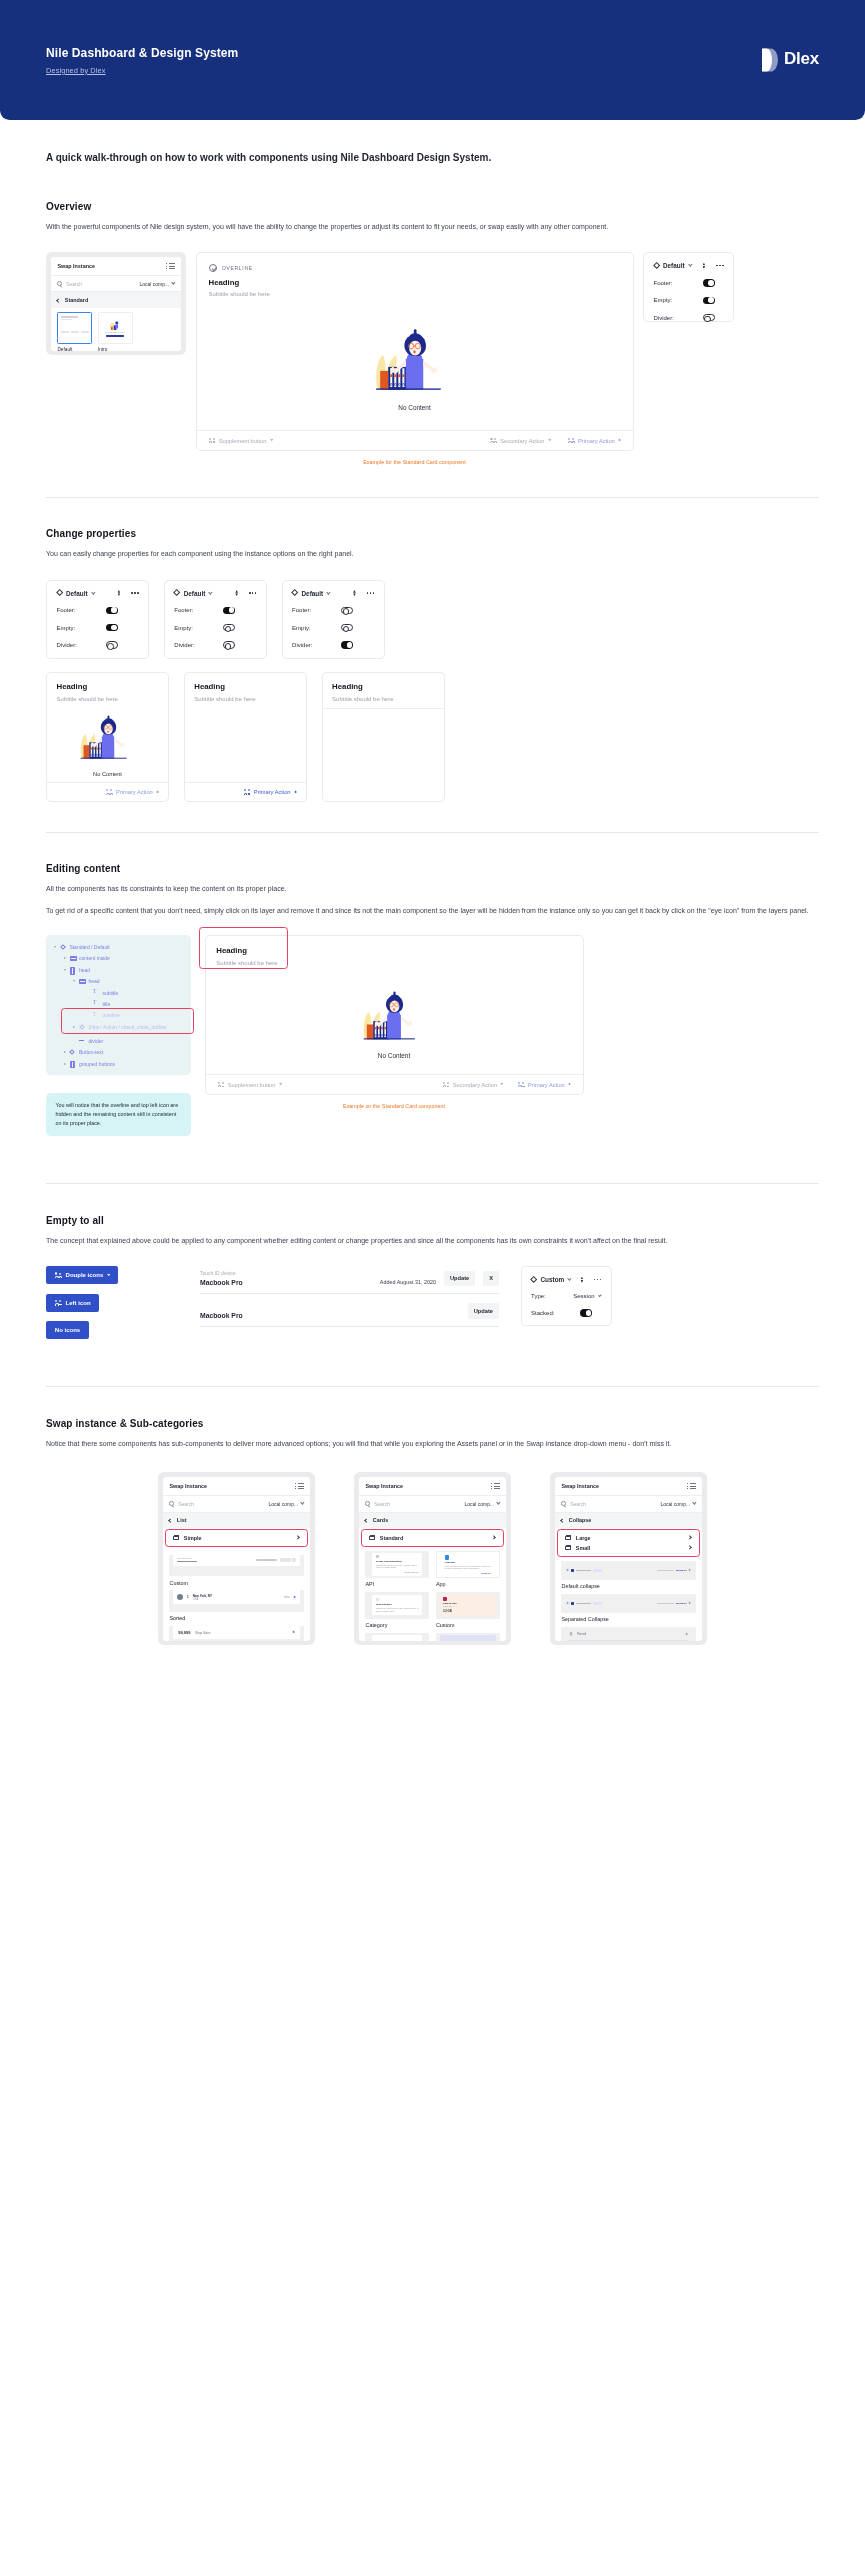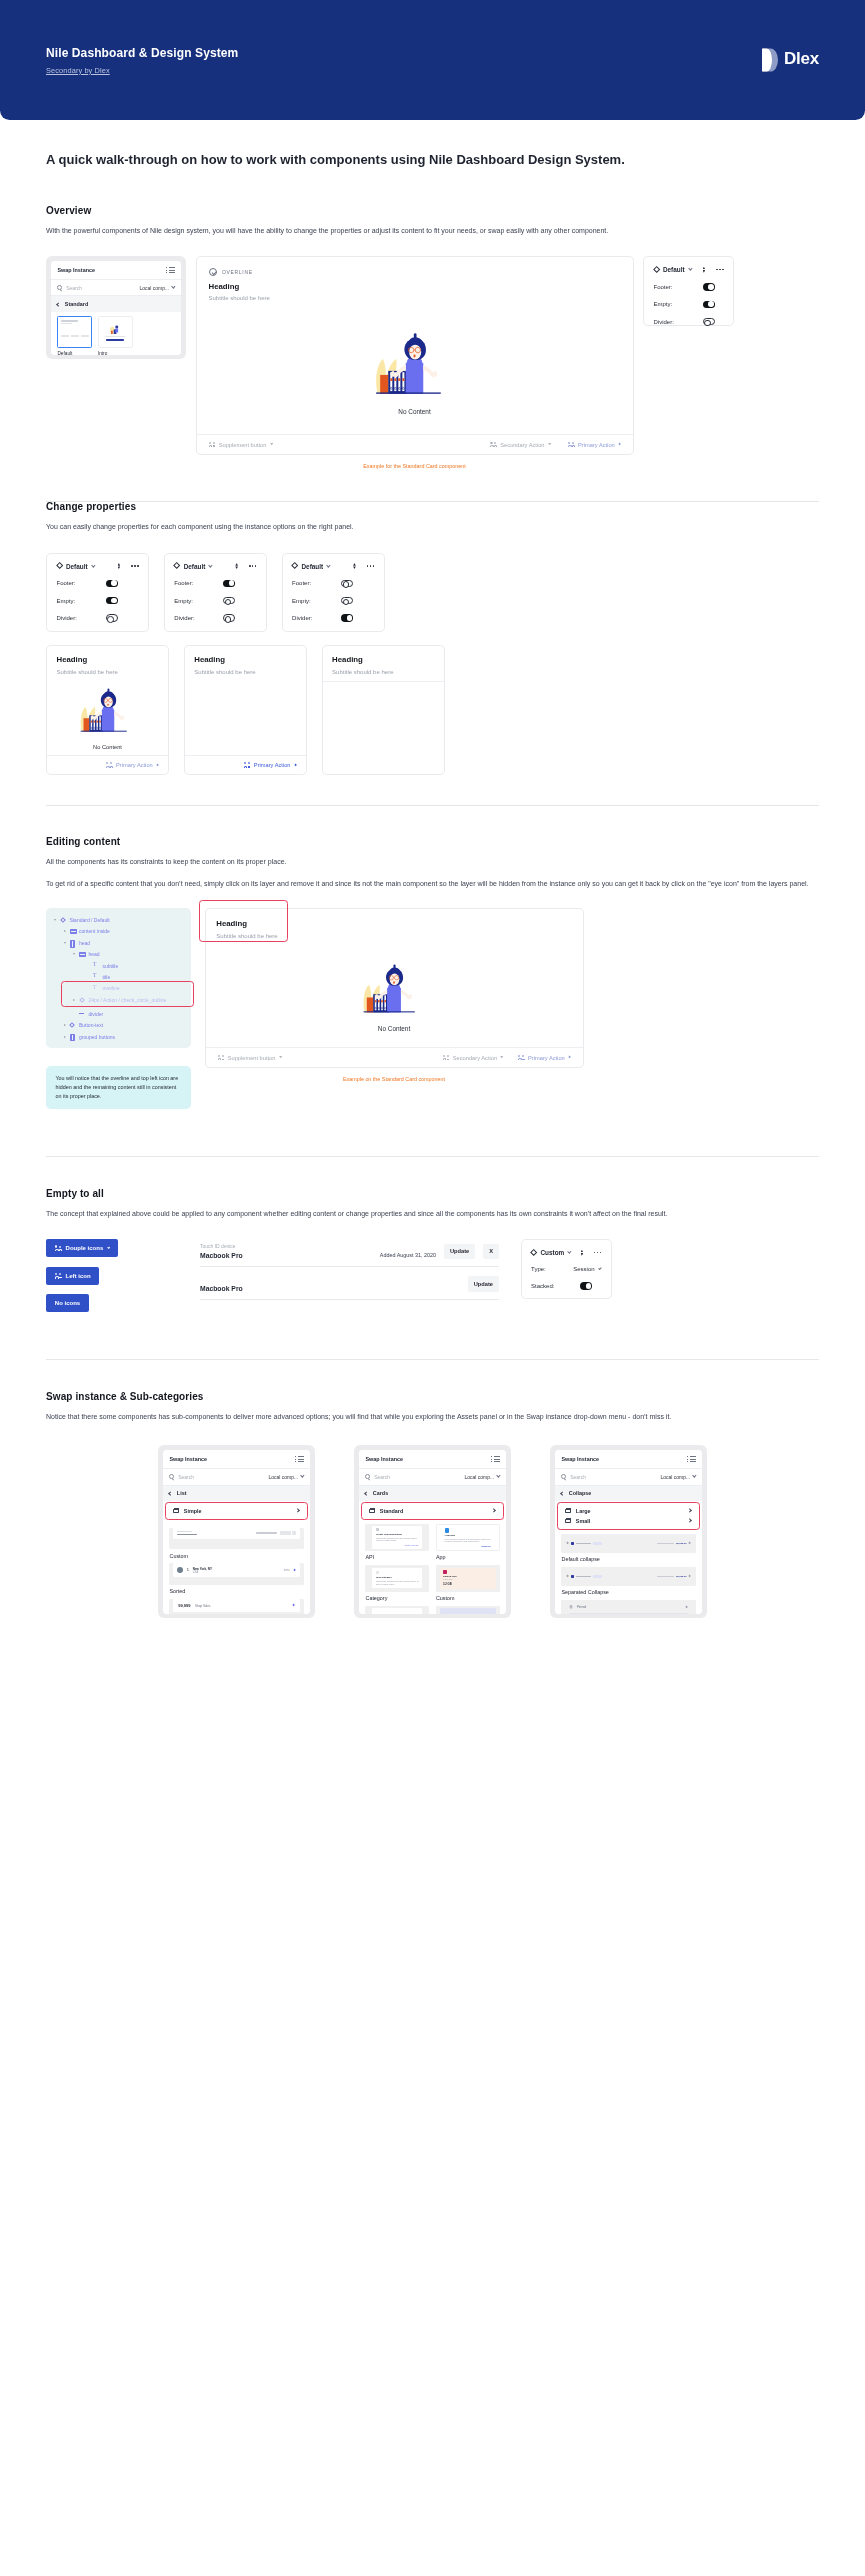--- a/index.html
+++ b/index.html
@@ -29,21 +29,21 @@
   }
   .hero-left { display: flex; flex-direction: column; gap: 6px; }
   .hero-title { color: #fff; font-size: 12px; font-weight: bold; letter-spacing: 0.1px; }
   .hero-sub { color: #b9c2dd; font-size: 7.4px; text-decoration: underline; letter-spacing: 0.1px; }
   .hero-logo { position: absolute; right: 46px; top: 50%; transform: translateY(-50%); display: flex; align-items: flex-start; gap: 4.7px; }
   .logo-mark { width: 17.6px; height: 23px; position: relative; }
   .logo-mark .outer { position: absolute; left: 1.4px; top: 0; width: 15px; height: 23px; background: #8f9dc6; border-radius: 0 50% 50% 0 / 0 50% 50% 0; }
   .logo-mark .inner { position: absolute; left: 0; top: 0; width: 10.8px; height: 23px; background: #ffffff; border-radius: 0 50% 50% 0 / 0 50% 50% 0; }
   .logo-text { color: #fff; font-size: 17px; font-weight: bold; letter-spacing: -0.2px; }
 
-  .intro-line { padding: 32px 46px 0 46px; font-size: 13px; font-weight: bold; color: #1f2330; }
+  .intro-line { padding: 32px 46px 0 46px; font-size: 10px; font-weight: bold; color: #1f2330; }
 
   
   .section { padding: 0 46px; position: relative; }
   .sec-rule { height: 0.7px; background: #e5e7eb; margin: 0 46px; }
   .sec-title { font-size: 10px; font-weight: bold; color: #14161f; letter-spacing: 0.1px; }
   .sec-body { font-size: 7px; color: #3c4152; line-height: 1.65; margin-top: 8.8px; max-width: 581px; }
   .sec-body.wide { max-width: 778px; }
   .shadow-wrap { background: #ebebed; border-radius: 6px; padding: 4.7px; }
 
   
@@ -154,21 +154,21 @@
   .row { display: flex; }
 </style>
 </head>
 <body>
 
 <div class="page">
 
   <div class="hero">
     <div class="hero-left">
       <div class="hero-title">Nile Dashboard &amp; Design System</div>
-      <div class="hero-sub">Secondary by Dlex</div>
+      <div class="hero-sub">Designed by Dlex</div>
     </div>
     <div class="hero-logo">
       <div class="logo-mark">
           <div class="outer"></div>
           <div class="inner"></div>
         </div>
       <div class="logo-text">Dlex</div>
     </div>
   </div>
 
@@ -348,21 +348,21 @@
         <div class="prop-row">
           <span class="prop-label">Divider:</span>
           <span class="toggle off"></span>
         </div>
       </div>
     </div>
   </div>
 
   <div class="sec-rule" style="margin-top:32px"></div>
 
-  <div class="section" style="">
+  <div class="section" style="margin-top:31px">
     <div class="sec-title">Change properties</div>
     <div class="sec-body">You can easily change properties for each component using the instance options on the right panel.</div>
 
     <div class="row" style="margin-top:20px; gap:8px">
       <div class="props" style="width:103px">
         <div class="props-head">
           <span class="diamond"></span>
           <span class="props-name">Default</span>
           <span class="chev-d"></span>
           <span class="spacer"></span>

